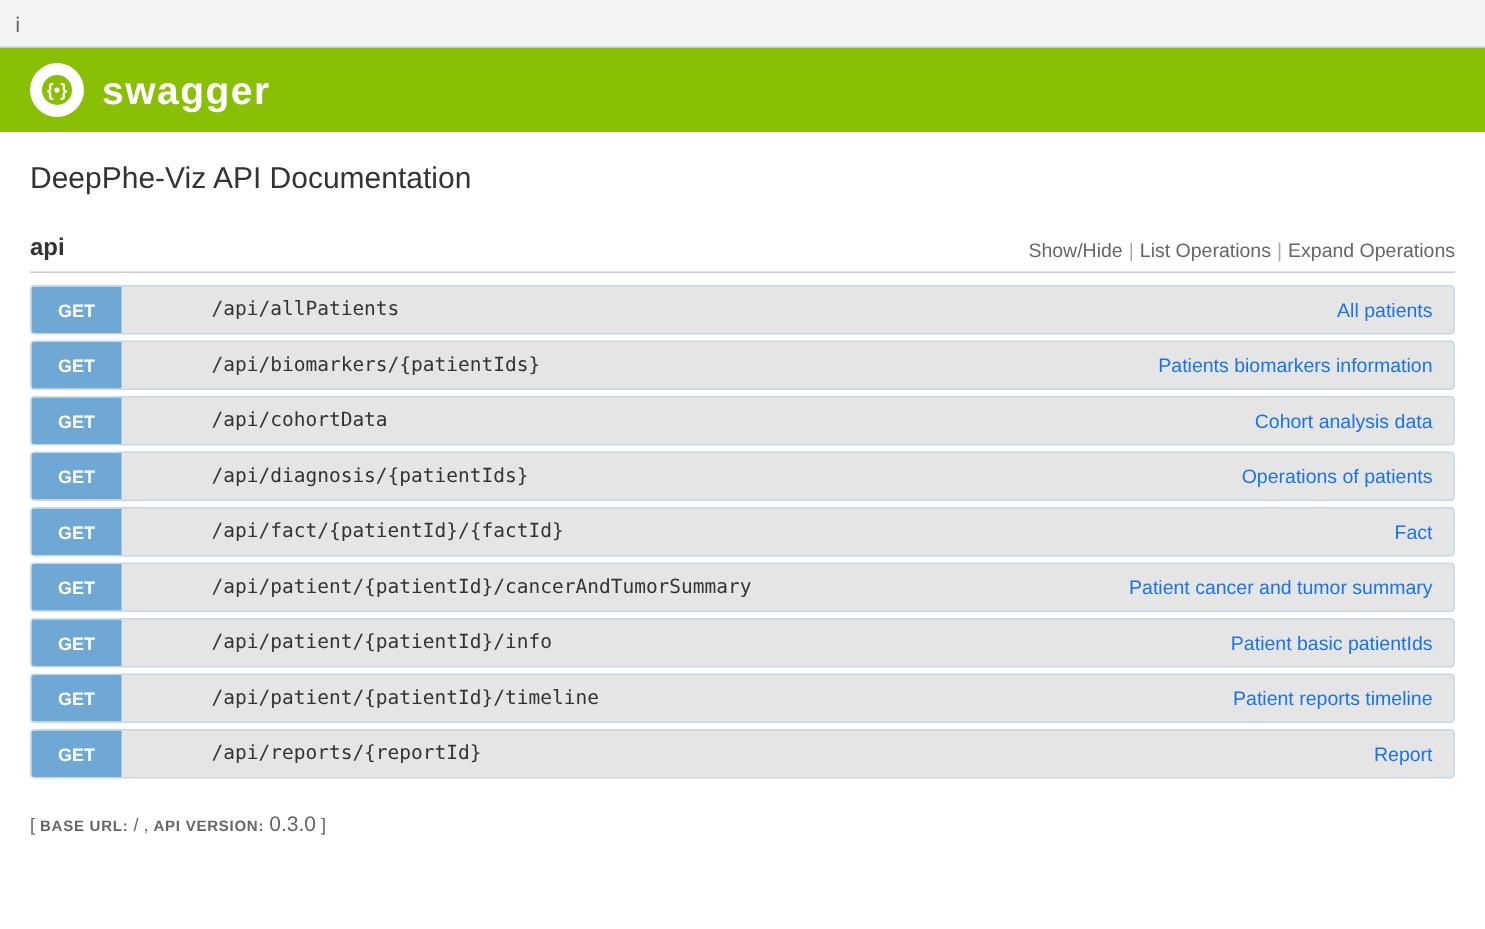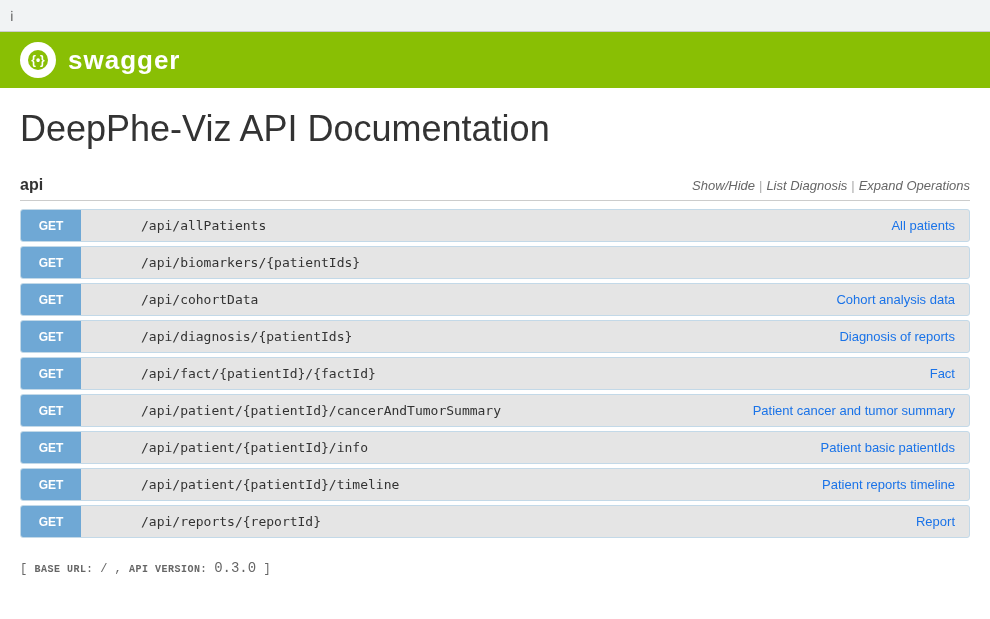--- a/index.html
+++ b/index.html
@@ -53,21 +53,21 @@
       letter-spacing: 1px;
       text-align: right;
     }
 
     
     .main-content {
       padding: 20px 20px 40px 20px;
     }
 
     .page-title {
-      font-size: 36px;
+      font-size: 20px;
       font-weight: normal;
       color: #333;
       margin-bottom: 20px;
     }
 
     
     .api-section {
       margin-bottom: 20px;
     }
 
@@ -91,21 +91,20 @@
       align-items: center;
       gap: 4px;
       font-size: 13px;
       color: #666;
     }
 
     .api-section-links a {
       color: #666;
       text-decoration: none;
       cursor: pointer;
-      font-style: italic;
     }
     .api-section-links .sep {
       color: #aaa;
     }
 
     
     .api-row {
       display: flex;
       align-items: center;
       margin-bottom: 4px;
@@ -143,21 +142,20 @@
       font-size: 13px;
       color: #1a73e8;
       text-align: left;
     }
 
     
     .footer-info {
       margin-top: 22px;
       font-size: 12px;
       color: #666;
-      font-family: Liberation Mono, monospace;
     }
     .footer-info .label {
       font-weight: bold;
       font-size: 10px;
       text-transform: uppercase;
       letter-spacing: 0.5px;
     }
     .footer-info .version {
       font-size: 14px;
     }
@@ -181,45 +179,46 @@
 
 <div class="main-content">
   <h1 class="page-title">DeepPhe-Viz API Documentation</h1>
 
   <div class="api-section">
     <div class="api-section-header">
       <span class="api-section-name">api</span>
       <div class="api-section-links">
         <a>Show/Hide</a>
         <span class="sep">|</span>
-        <a>List Diagnosis</a>
+        <a>List Operations</a>
         <span class="sep">|</span>
         <a>Expand Operations</a>
       </div>
     </div>
 
     <div id="endpoints-container">
         <div class="api-row">
           <div class="get-badge">GET</div>
           <div class="api-path">/api/allPatients</div>
           <div class="api-description">All patients</div>
         </div>
         <div class="api-row">
           <div class="get-badge">GET</div>
           <div class="api-path">/api/biomarkers/{patientIds}</div>
+          <div class="api-description">Patients biomarkers information</div>
         </div>
         <div class="api-row">
           <div class="get-badge">GET</div>
           <div class="api-path">/api/cohortData</div>
           <div class="api-description">Cohort analysis data</div>
         </div>
         <div class="api-row">
           <div class="get-badge">GET</div>
           <div class="api-path">/api/diagnosis/{patientIds}</div>
-          <div class="api-description">Diagnosis of reports</div>
+          <div class="api-description">Operations of patients</div>
         </div>
         <div class="api-row">
           <div class="get-badge">GET</div>
           <div class="api-path">/api/fact/{patientId}/{factId}</div>
           <div class="api-description">Fact</div>
         </div>
         <div class="api-row">
           <div class="get-badge">GET</div>
           <div class="api-path">/api/patient/{patientId}/cancerAndTumorSummary</div>
           <div class="api-description">Patient cancer and tumor summary</div>

